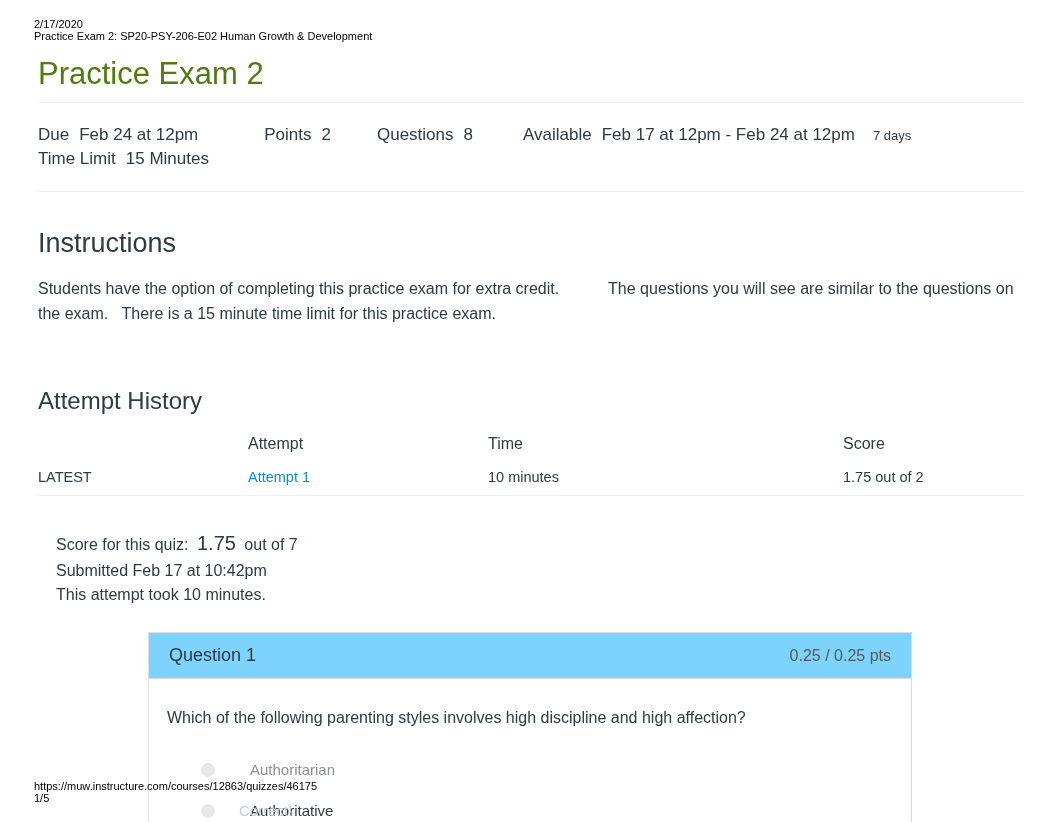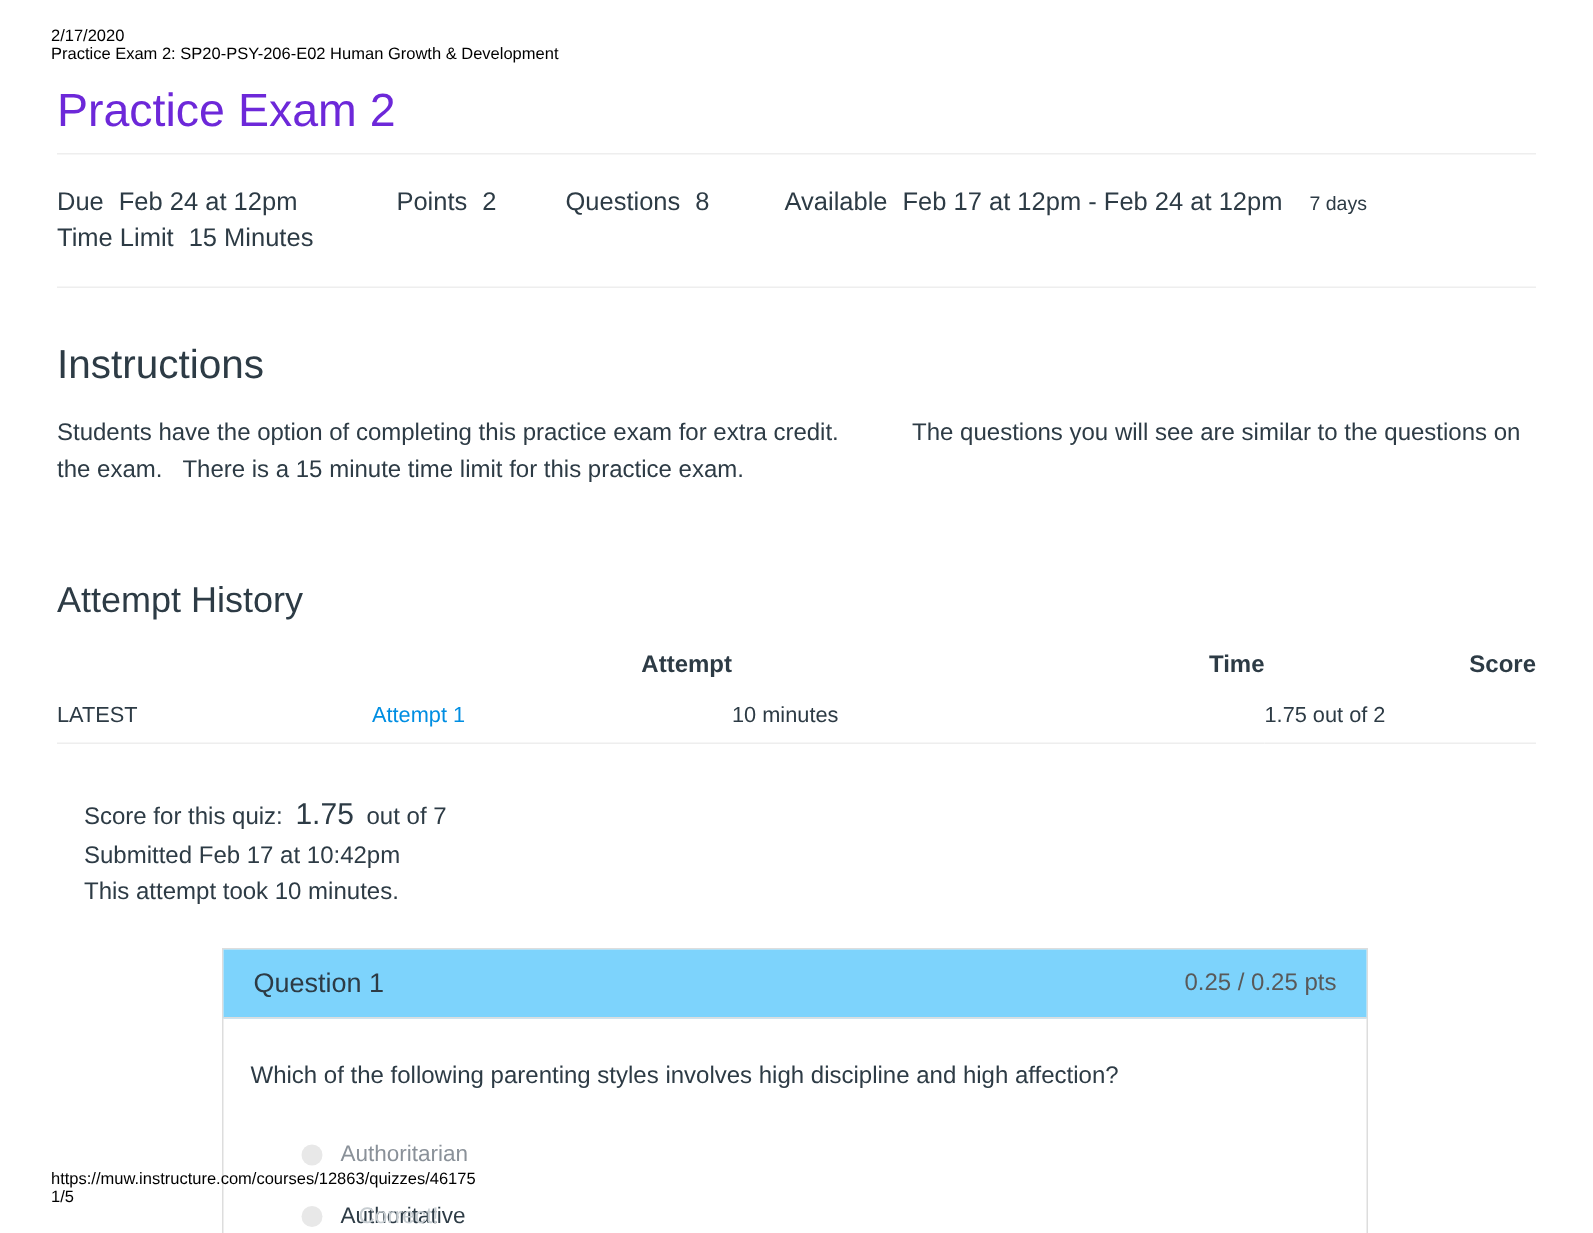--- a/index.html
+++ b/index.html
@@ -17,21 +17,21 @@
       display: flex;
       padding: 18px 34px 0 34px;
       font-size: 11px;
       color: #000;
       flex-direction: column;
     }
     h1.page-title {
       font-size: 31px;
       font-weight: 400;
       margin: 14px 0 10px 38px;
-      color: #6d28d9;
+      color: #4d7c0f;
     }
     .details-row {
       border-top: 1px solid #eee;
       border-bottom: 1px solid #eee;
       margin: 0 38px;
       padding: 22px 0;
       font-size: 17px;
       color: #2d3b45;
     }
     .details-row .line {
@@ -58,22 +58,22 @@
       font-weight: 400;
       margin: 60px 0 14px 38px;
     }
     .attempt-table {
       margin: 0 38px;
       border-collapse: collapse;
       font-size: 16px;
       width: calc(100% - 76px);
     }
     .attempt-table th {
-      font-weight: 700;
-      text-align: right;
+      font-weight: 400;
+      text-align: left;
       padding: 6px 0;
       margin-left: 19px;
     }
     .attempt-table td {
       padding: 10px 0;
       border-bottom: 1px solid #eee;
       font-size: 14.5px;
     }
     .col-tag { width: 210px; padding-left: 8px; font-size:14.5px;}
     .col-attempt { width: 240px; }
@@ -103,20 +103,21 @@
     .q-pts { font-size: 16px; color: #595959; }
     .question-body {
       padding: 30px 18px 8px 18px;
       font-size: 16px;
     }
     .answer-row {
       display: flex;
       align-items: center;
       padding: 12px 0 12px 34px;
       font-size: 15px;
+      gap: 23px;
     }
     .answer-indicator {
       position: absolute;
       left: 72px;
       color: #8a9199;
       font-size: 15px;
     }
     .radio-dot {
       width: 14px; height: 14px;
       border-radius: 50%;

